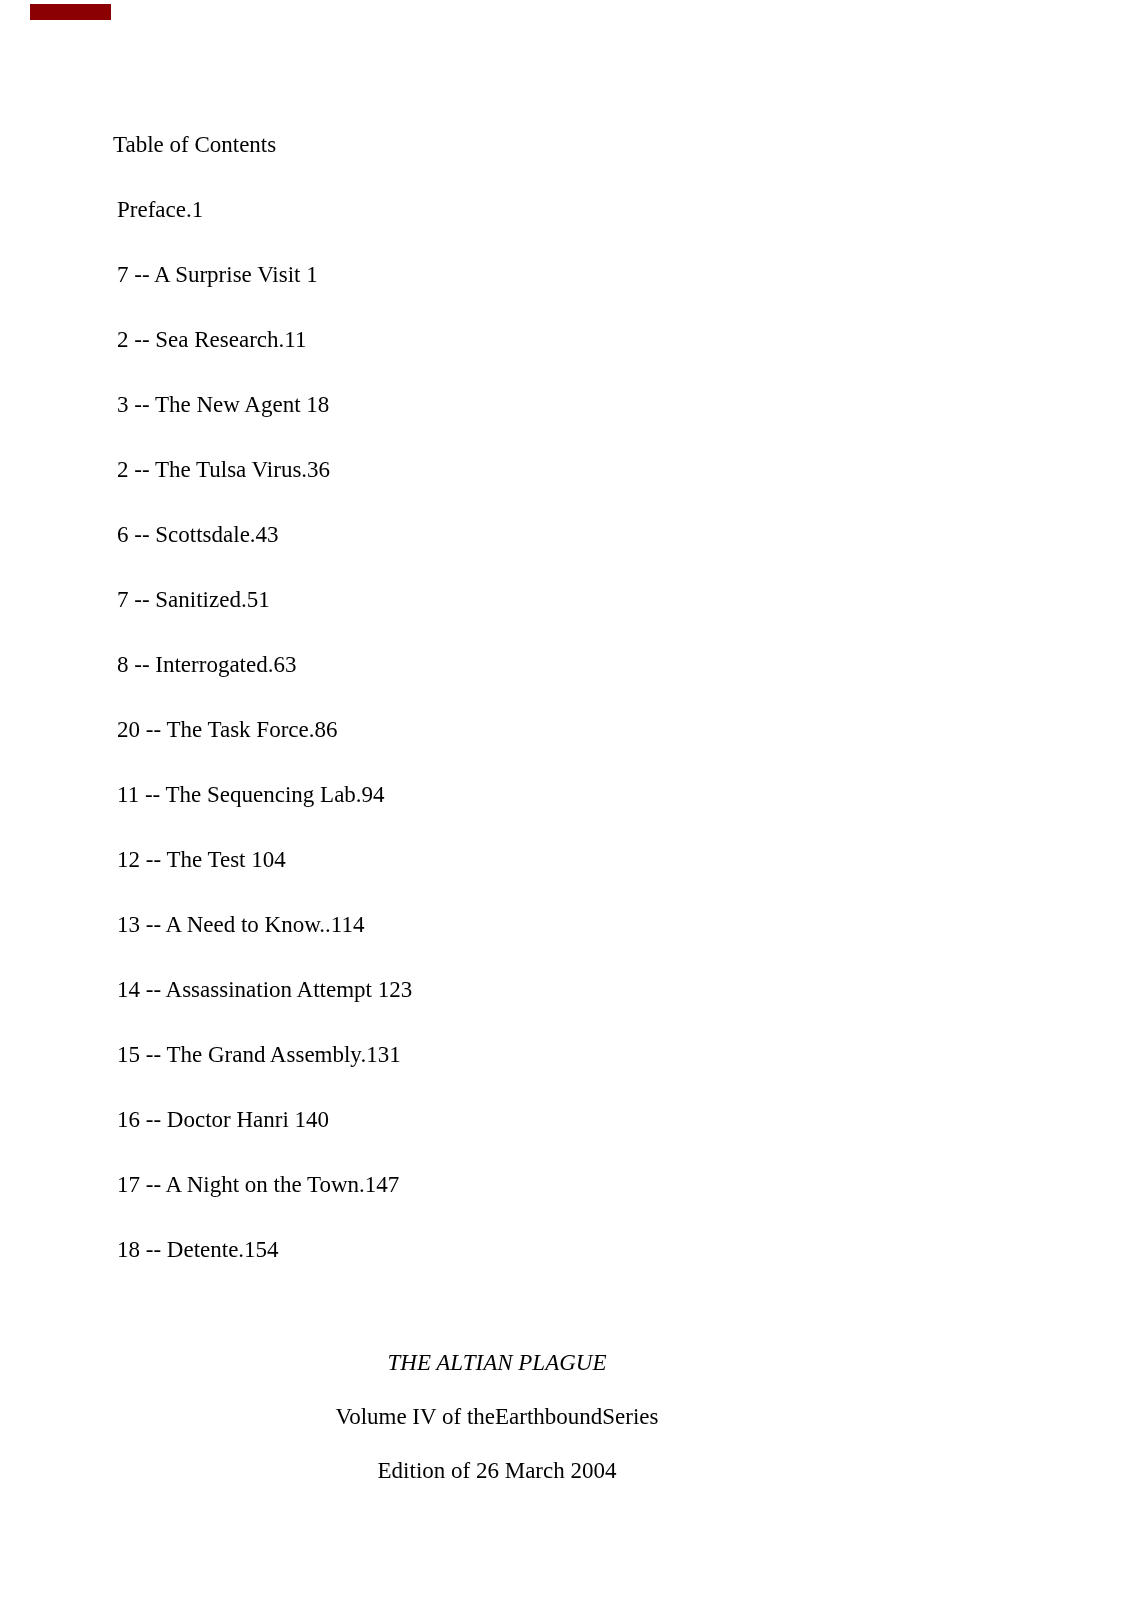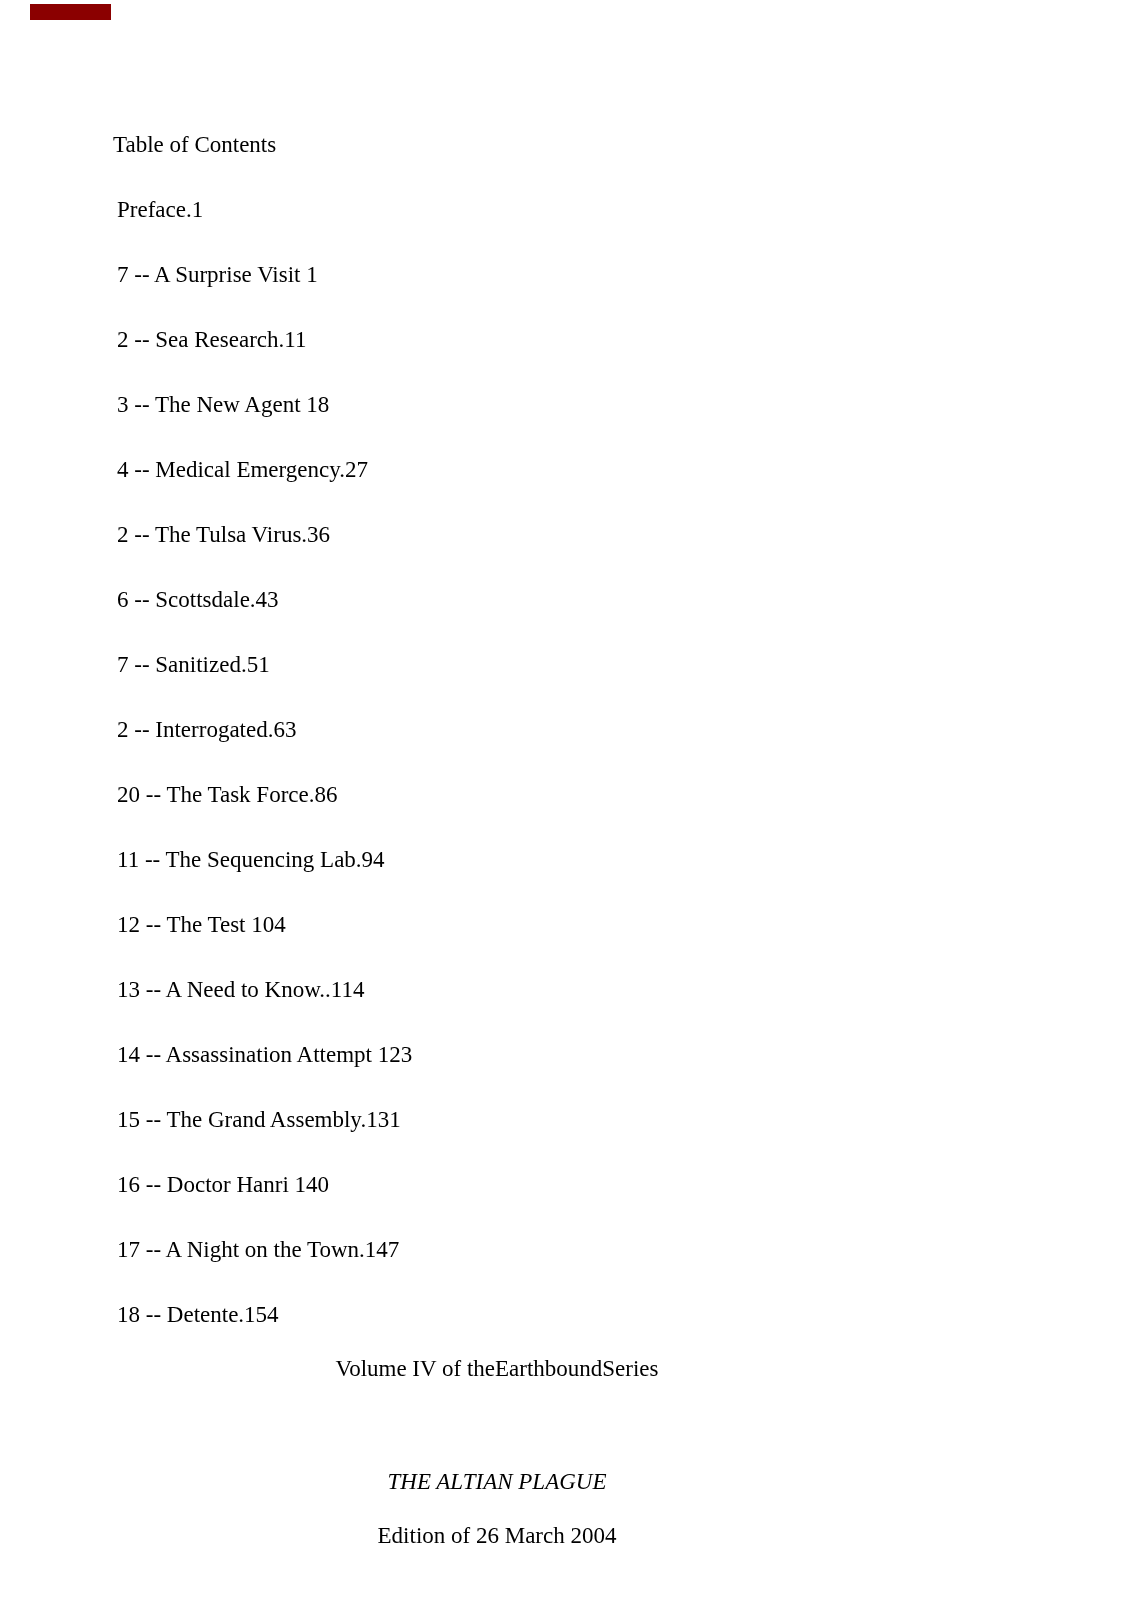--- a/index.html
+++ b/index.html
@@ -54,32 +54,31 @@
 
 <div class="page">
   <div class="accent-bar" style="background: rgb(139, 0, 0);"></div>
   <div class="content">
     <p class="line heading">Table of Contents</p>
     <div id="toc">
         <p class="line toc-entry">Preface.1</p>
         <p class="line toc-entry">7 -- A Surprise Visit 1</p>
         <p class="line toc-entry">2 -- Sea Research.11</p>
         <p class="line toc-entry">3 -- The New Agent 18</p>
-        <p class="line toc-entry">4 -- Medical Emergency.27</p>
         <p class="line toc-entry">2 -- The Tulsa Virus.36</p>
         <p class="line toc-entry">6 -- Scottsdale.43</p>
         <p class="line toc-entry">7 -- Sanitized.51</p>
-        <p class="line toc-entry">2 -- Interrogated.63</p>
+        <p class="line toc-entry">8 -- Interrogated.63</p>
         <p class="line toc-entry">20 -- The Task Force.86</p>
         <p class="line toc-entry">11 -- The Sequencing Lab.94</p>
         <p class="line toc-entry">12 -- The Test 104</p>
         <p class="line toc-entry">13 -- A Need to Know..114</p>
         <p class="line toc-entry">14 -- Assassination Attempt 123</p>
         <p class="line toc-entry">15 -- The Grand Assembly.131</p>
         <p class="line toc-entry">16 -- Doctor Hanri 140</p>
         <p class="line toc-entry">17 -- A Night on the Town.147</p>
         <p class="line toc-entry">18 -- Detente.154</p>
       </div>
+    <p class="line centered book-title">THE ALTIAN PLAGUE</p>
     <p class="line centered">Volume IV of theEarthboundSeries</p>
-    <p class="line centered book-title">THE ALTIAN PLAGUE</p>
     <p class="line centered edition">Edition of 26 March 2004</p>
   </div>
 </div>
 
 </body></html>

